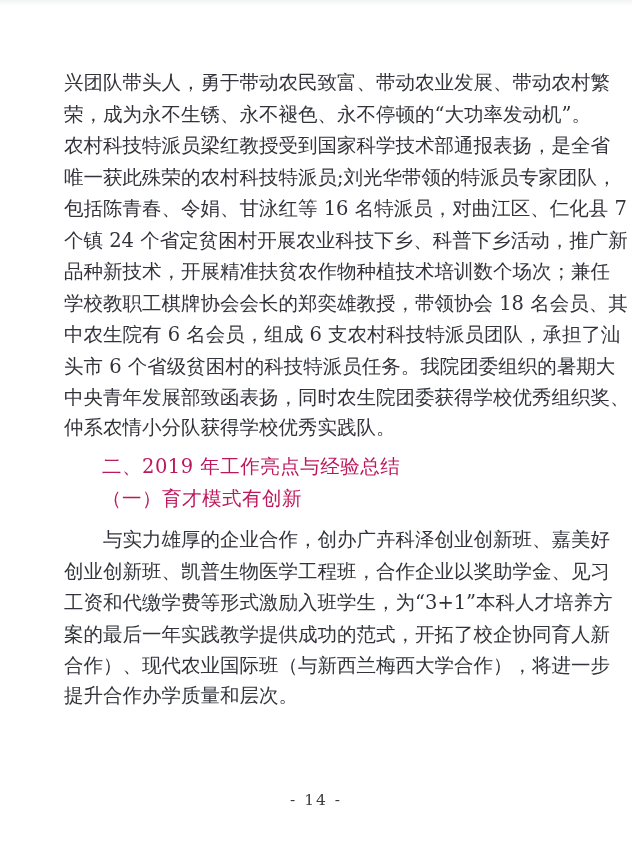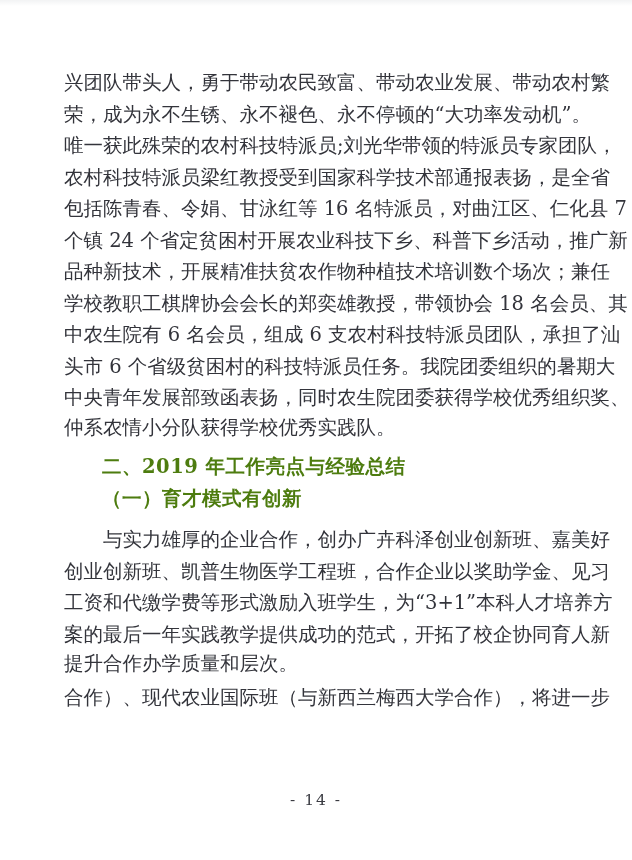--- a/index.html
+++ b/index.html
@@ -51,22 +51,22 @@
     text-align-last: left;
     font-family: Liberation Mono, monospace;
   }
   .line.indent {
     text-indent: 39px;
   }
   .line.heading {
     text-align: left;
     text-align-last: left;
     text-indent: 38px;
-    font-weight: bold;
-    color: #4d7c0f;
+    font-weight: normal;
+    color: #be185d;
     letter-spacing: 0.5px;
   }
   .line.heading.first {
     margin-top: 6px;
   }
   .para2 {
     margin-top: 10px;
   }
   .page-number {
     position: absolute;
@@ -82,39 +82,39 @@
 </head>
 <body>
 
 <div class="page">
   <div class="top-edge"></div>
 
   <div class="text-block">
     <div class="para1">
       <div class="line">兴团队带头人，勇于带动农民致富、带动农业发展、带动农村繁</div>
       <div class="line">荣，成为永不生锈、永不褪色、永不停顿的“大功率发动机”。</div>
+      <div class="line">农村科技特派员梁红教授受到国家科学技术部通报表扬，是全省</div>
       <div class="line">唯一获此殊荣的农村科技特派员;刘光华带领的特派员专家团队，</div>
-      <div class="line">农村科技特派员梁红教授受到国家科学技术部通报表扬，是全省</div>
       <div class="line">包括陈青春、令娟、甘泳红等 16 名特派员，对曲江区、仁化县 7</div>
       <div class="line">个镇 24 个省定贫困村开展农业科技下乡、科普下乡活动，推广新</div>
       <div class="line">品种新技术，开展精准扶贫农作物种植技术培训数个场次；兼任</div>
       <div class="line">学校教职工棋牌协会会长的郑奕雄教授，带领协会 18 名会员、其</div>
       <div class="line">中农生院有 6 名会员，组成 6 支农村科技特派员团队，承担了汕</div>
       <div class="line">头市 6 个省级贫困村的科技特派员任务。我院团委组织的暑期大</div>
       <div class="line">中央青年发展部致函表扬，同时农生院团委获得学校优秀组织奖、</div>
       <div class="line end">仲系农情小分队获得学校优秀实践队。</div>
     </div>
 
     <div class="line heading first">二、2019 年工作亮点与经验总结</div>
     <div class="line heading">（一）育才模式有创新</div>
 
     <div class="para2">
       <div class="line indent">与实力雄厚的企业合作，创办广卉科泽创业创新班、嘉美好</div>
       <div class="line">创业创新班、凯普生物医学工程班，合作企业以奖助学金、见习</div>
       <div class="line">工资和代缴学费等形式激励入班学生，为“3+1”本科人才培养方</div>
       <div class="line">案的最后一年实践教学提供成功的范式，开拓了校企协同育人新</div>
+      <div class="line">合作）、现代农业国际班（与新西兰梅西大学合作），将进一步</div>
       <div class="line end">提升合作办学质量和层次。</div>
-      <div class="line">合作）、现代农业国际班（与新西兰梅西大学合作），将进一步</div>
     </div>
   </div>
 
   <div class="page-number">- 14 -</div>
 </div>
 
 </body></html>

